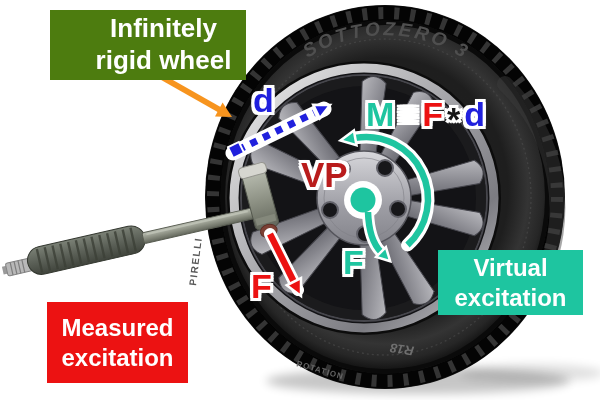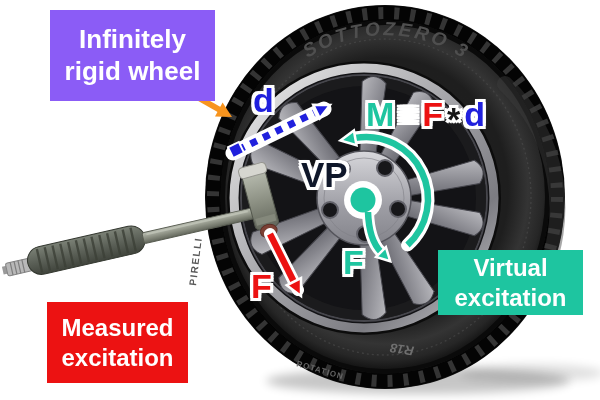--- a/index.html
+++ b/index.html
@@ -5,32 +5,32 @@
   html,body{margin:0;padding:0;background:#fff;}
   .stage{
     position:relative;width:600px;height:400px;overflow:hidden;background:#ffffff;
     font-family:"Liberation Sans","DejaVu Sans",sans-serif;
   }
   .stage svg{position:absolute;left:0;top:0;}
   .callout{
     position:absolute;display:flex;align-items:center;justify-content:center;
     text-align:center;color:#fff;font-weight:bold;line-height:1.22;
   }
-  .callout-rigid{left:50px;top:10px;width:165px;height:91px;background:#8b5cf6;font-size:26px;}
+  .callout-rigid{left:50px;top:10px;width:165px;height:70px;background:#4d7c0f;font-size:26px;padding-left:31px;}
   .callout-measured{left:47px;top:302px;width:141px;height:81px;background:#EC1212;font-size:24px;}
   .callout-virtual{left:438px;top:250px;width:145px;height:65px;background:#1EC5A0;font-size:24px;}
   .halo{
     text-shadow:
       -3px -3px 0 #fff, 3px -3px 0 #fff, -3px 3px 0 #fff, 3px 3px 0 #fff,
       -3px 0 0 #fff, 3px 0 0 #fff, 0 -3px 0 #fff, 0 3px 0 #fff,
       -2px -2px 1px #fff, 2px 2px 1px #fff, 0 0 4px #fff;
   }
   .lbl{position:absolute;font-weight:bold;white-space:nowrap;}
   .lbl-d{left:253px;top:81px;font-size:34px;color:#2020DD;}
-  .lbl-vp{left:301px;top:155px;font-size:35px;color:#0f172a;}
+  .lbl-vp{left:301px;top:155px;font-size:35px;color:#b91c1c;}
   .lbl-fv{left:343px;top:243px;font-size:34px;color:#1EC5A0;}
   .lbl-fm{left:251px;top:267px;font-size:34px;color:#EC1212;}
   .lbl-eq{left:366px;top:95px;font-size:34px;display:flex;gap:4px;}
   .eq-m{color:#1EC5A0;}
   .eq-id{color:#ffffff;}
   .eq-f{color:#EC1212;}
   .eq-star{color:#161616;position:relative;top:0.16em;}
   .eq-d{color:#2020DD;}
 </style>
 </head>

